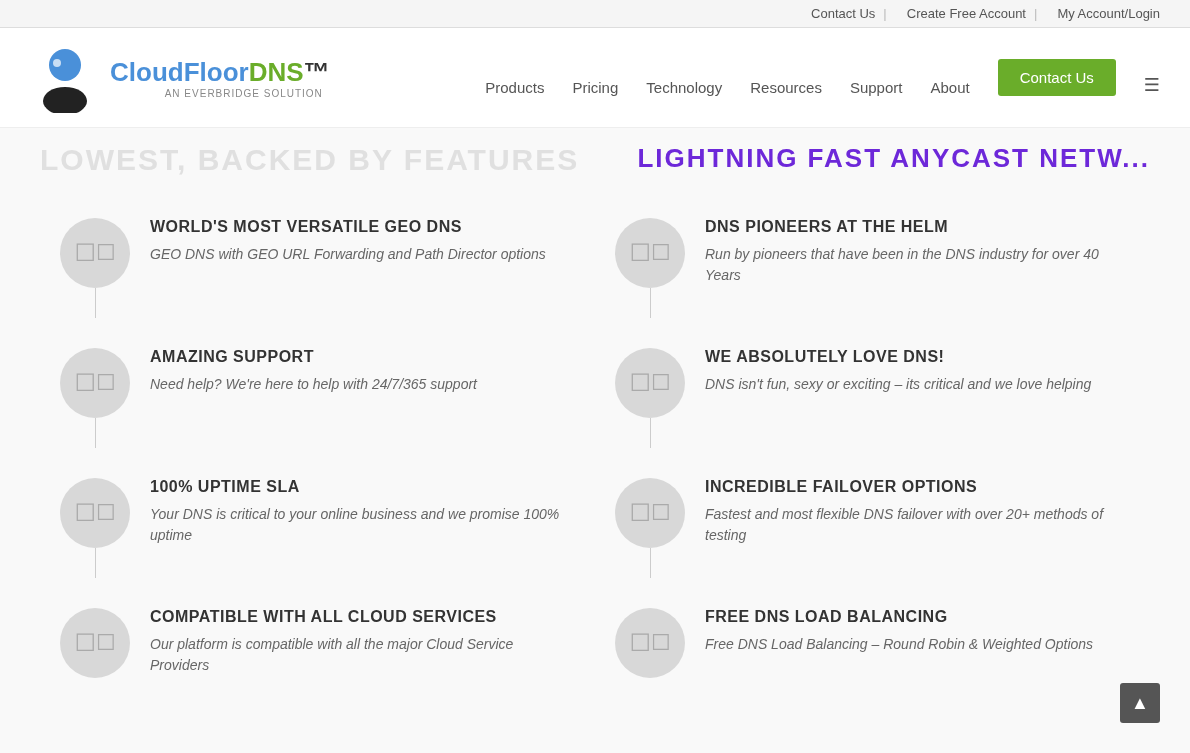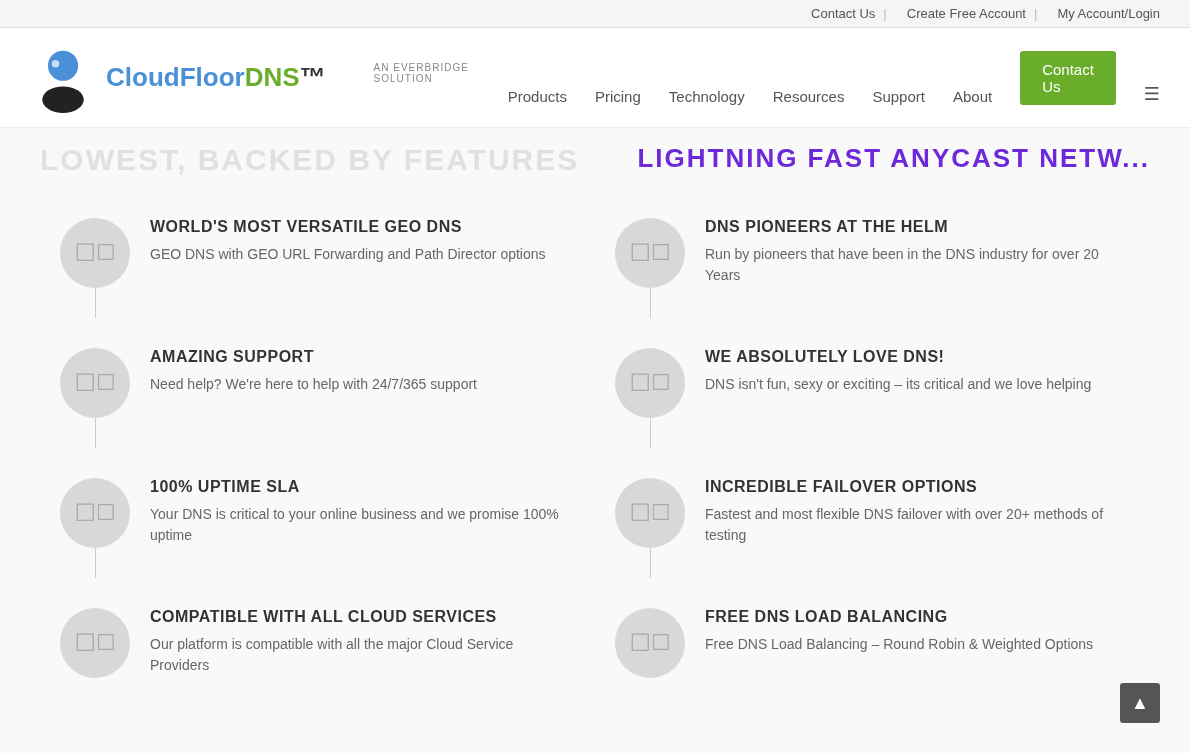--- a/index.html
+++ b/index.html
@@ -40,21 +40,22 @@
       display: flex;
       align-items: center;
     }
     .logo-icon {
       width: 70px;
       height: 70px;
       margin-right: 10px;
     }
     .logo-text {
       display: flex;
-      flex-direction: row;
+      flex-direction: column;
+      text-align: center;
     }
     .logo-brand {
       font-size: 26px;
       font-weight: bold;
       color: #333;
     }
     .logo-brand span { color: #4a90d9; }
     .logo-brand .dns { color: #6aad2a; }
     .logo-sub {
       font-size: 10px;
@@ -153,20 +154,21 @@
       font-weight: bold;
       color: #333;
       text-transform: uppercase;
       letter-spacing: 0.5px;
       margin-bottom: 8px;
     }
     .feature-desc {
       font-size: 14px;
       color: #666;
       line-height: 1.5;
+      font-style: italic;
     }
 
     
     .scroll-top {
       position: fixed;
       bottom: 30px;
       right: 30px;
       background: #555;
       color: #fff;
       width: 40px;
@@ -275,21 +277,21 @@
 
     <div>
 
       <div class="feature-item" style="position:relative;">
         <div class="feature-icon-circle">
           <span style="font-size:24px;color:#aaa;">☐</span>
           <div style="position:absolute;left:35px;bottom:-30px;width:1px;height:30px;background:#ccc;"></div>
         </div>
         <div class="feature-content">
           <div class="feature-title">DNS PIONEERS AT THE HELM</div>
-          <div class="feature-desc">Run by pioneers that have been in the DNS industry for over 20 Years</div>
+          <div class="feature-desc">Run by pioneers that have been in the DNS industry for over 40 Years</div>
         </div>
       </div>
 
       <div class="feature-item" style="position:relative;">
         <div class="feature-icon-circle">
           <span style="font-size:24px;color:#aaa;">☐</span>
           <div style="position:absolute;left:35px;bottom:-30px;width:1px;height:30px;background:#ccc;"></div>
         </div>
         <div class="feature-content">
           <div class="feature-title">WE ABSOLUTELY LOVE DNS!</div>

